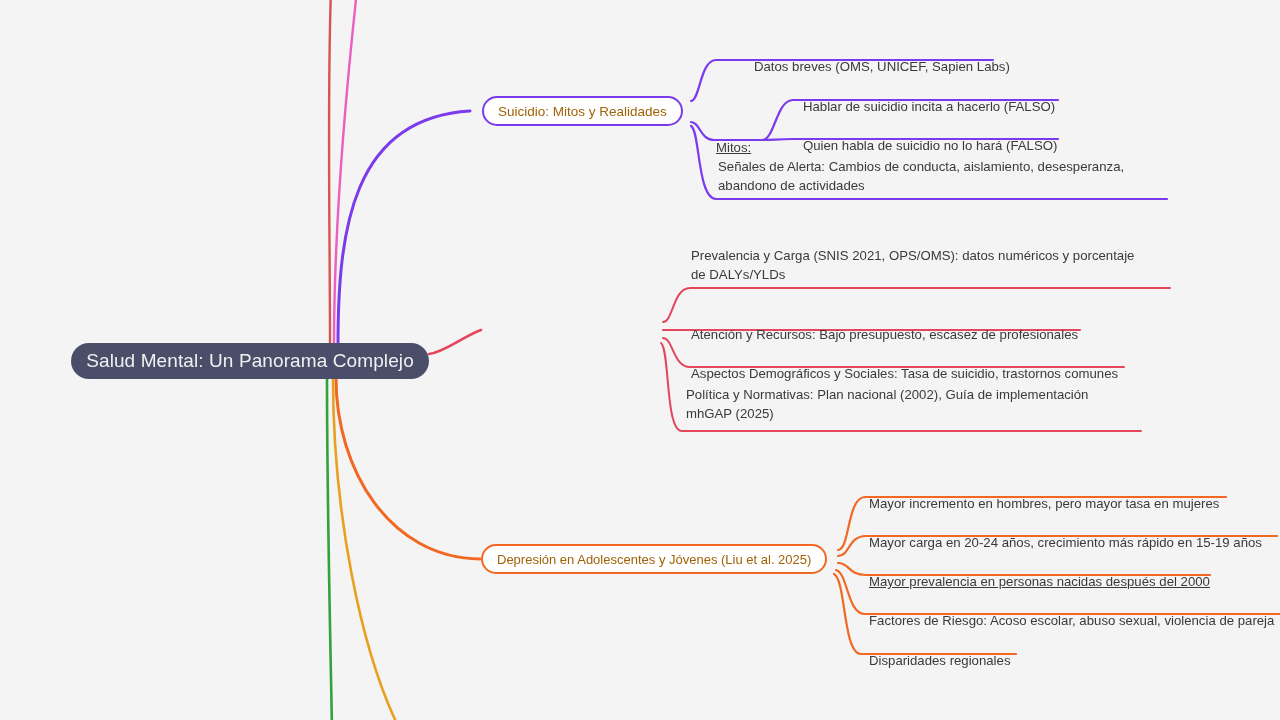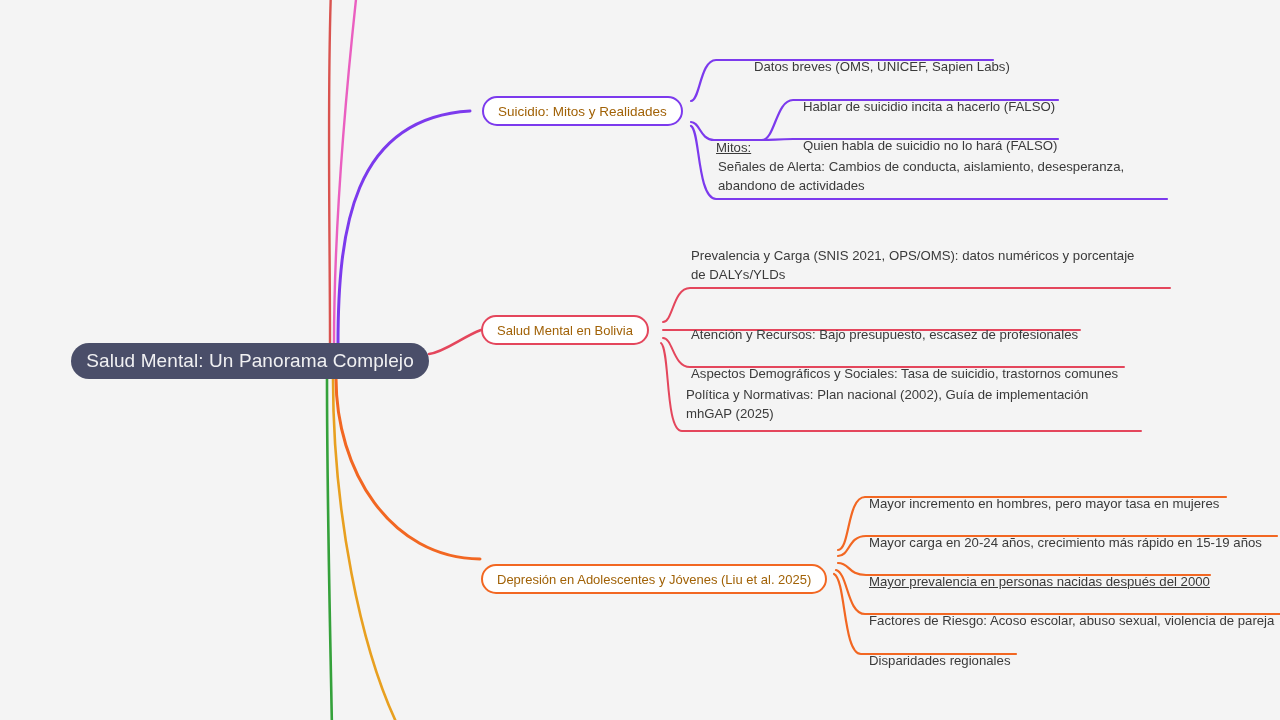--- a/index.html
+++ b/index.html
@@ -121,41 +121,38 @@
   </div>
 
   <div class="leaf" style="left:803px; top:117px;">
     <span>Quien habla de suicidio no lo hará (FALSO)</span>
   </div>
 
   <div class="leaf wrap" style="left:718px; top:157px; width:455px;">
     <span>Señales de Alerta: Cambios de conducta, aislamiento, desesperanza, abandono de actividades</span>
   </div>
 
-  <div class="branch-node" style="left:481px; top:315px; border-color:#e4465c; font-size:13px;">
-    <span>Salud Mental en Bolivia</span>
-  </div>
 
   <div class="leaf wrap" style="left:691px; top:246px; width:450px;">
     <span>Prevalencia y Carga (SNIS 2021, OPS/OMS): datos numéricos y porcentaje de DALYs/YLDs</span>
   </div>
 
   <div class="leaf" style="left:691px; top:345px;">
     <span>Aspectos Demográficos y Sociales: Tasa de suicidio, trastornos comunes</span>
   </div>
 
   <div class="leaf" style="left:691px; top:306px;">
     <span>Atención y Recursos: Bajo presupuesto, escasez de profesionales</span>
   </div>
 
   <div class="leaf wrap" style="left:686px; top:385px; width:430px;">
     <span>Política y Normativas: Plan nacional (2002), Guía de implementación mhGAP (2025)</span>
   </div>
 
-  <div class="branch-node" style="left:481px; top:544px; border-color:#f26722; font-size:13px;margin-top:20px;">
+  <div class="branch-node" style="left:481px; top:544px; border-color:#f26722; font-size:13px;">
     <span>Depresión en Adolescentes y Jóvenes (Liu et al. 2025)</span>
   </div>
 
   <div class="leaf" style="left:869px; top:475px;">
     <span>Mayor incremento en hombres, pero mayor tasa en mujeres</span>
   </div>
 
   <div class="leaf" style="left:869px; top:514px;">
     <span>Mayor carga en 20-24 años, crecimiento más rápido en 15-19 años</span>
   </div>

